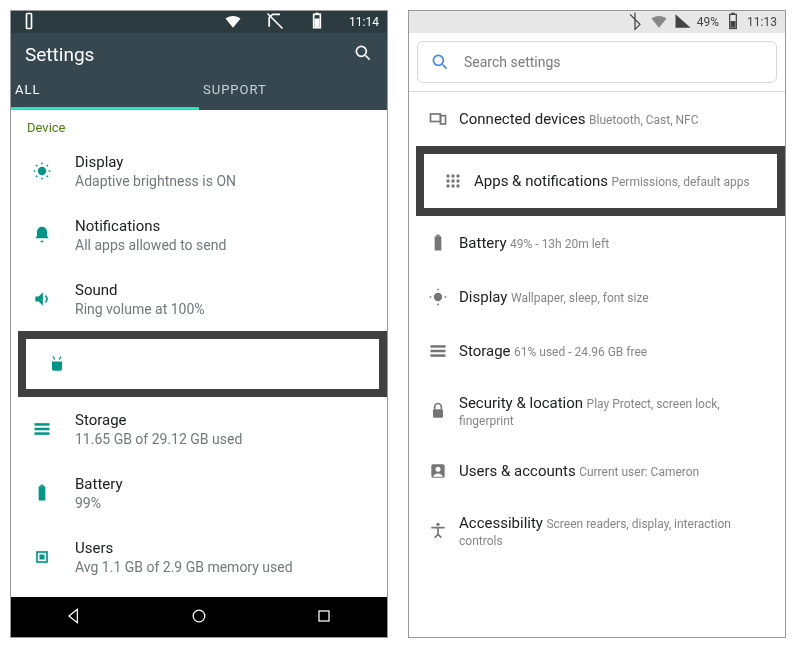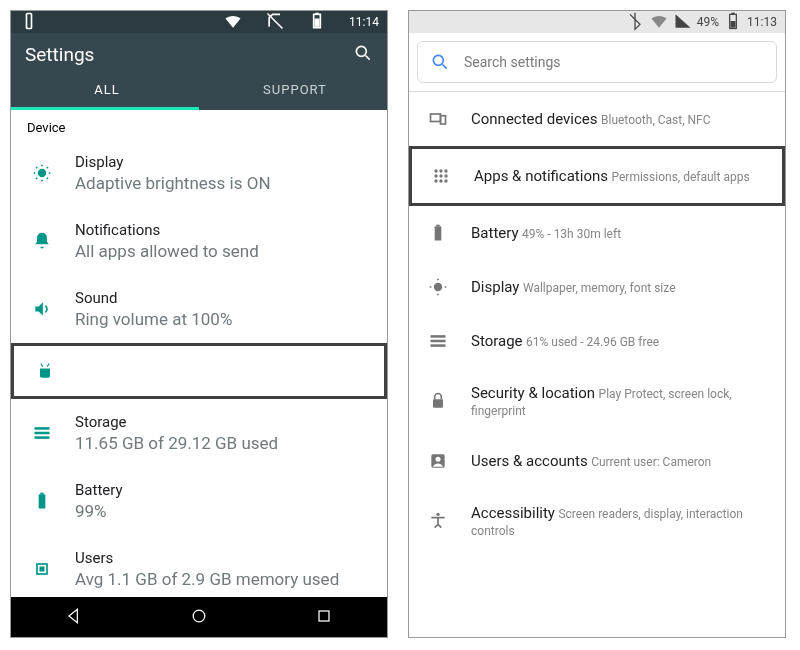--- a/index.html
+++ b/index.html
@@ -44,30 +44,30 @@
   .header-row {
     display:flex;
     align-items:center;
     justify-content:space-between;
     padding: 10px 14px 4px 14px;
   }
   .header-title { font-size: 19px; font-weight: 400; }
   .tabs { display:flex; }
   .tab {
     flex: 1;
-    text-align: center;
+    text-align: left;
     padding: 12px 0 10px 4px;
     font-size: 13px;
     letter-spacing: 1px;
     color: #c9d3d6;
     border-bottom: 3px solid transparent;
   }
   .tab.active { color: #fff; border-bottom-color: #1de9b6; }
   .section-label {
-    color: #000000;
+    color: #4d7c0f;
     font-size: 13px;
     padding: 10px 16px 4px 16px;
   }
   .settings-item {
     display:flex;
     align-items:center;
     gap: 22px;
     padding: 14px 16px 14px 20px;
     position: relative;
   }
@@ -75,23 +75,24 @@
     width: 22px;
     height: 22px;
     color: #009688;
     flex-shrink:0;
     display:flex;
     align-items:center;
     justify-content:center;
   }
   .settings-item .texts { display:flex; flex-direction:column; }
   .item-title { color:#202124; font-size: 15px; }
-  .item-sub { color:#70797c; font-size: 17px; margin-top:2px; }
+  .item-sub { color:#70797c; font-size: 14px; margin-top:2px; }
   .highlight {
-    border: 3px solid #404040;
+    border: 8px solid #404040;
+    margin-left: 7px;
   }
   .navbar {
     margin-top:auto;
     height: 40px;
     background: #000;
     color:#fff;
     display:flex;
     align-items:center;
     justify-content:space-around;
   }
@@ -115,21 +116,21 @@
     align-items:center;
     gap:14px;
     padding: 10px 12px;
     color:#7b7b7b;
     background:#fff;
   }
   .searchbar svg { color:#4285f4; }
   .item2 {
     display:flex;
     align-items:center;
-    gap:22px;
+    gap:10px;
     padding:16px 16px 16px 18px;
     position: relative;
   }
   .item2 .icon { width:22px; height:22px; color:#757575; flex-shrink:0; display:flex; align-items:center; justify-content:center;}
   .item2 .item-title { font-size:15px; color:#202124; }
   .item2 .item-sub { font-size:12px; color:#868686; }
   svg { width: 20px; height: 20px; fill: currentColor; }
   .cut { overflow:hidden; }
 </style>
 </head>
@@ -348,34 +349,34 @@
 
   <div class="item2">
     <span class="icon">
         <svg viewBox="0 0 24 24">
           <rect x="8" y="4" width="8" height="17" rx="1"></rect>
           <rect x="10" y="2" width="4" height="2"></rect>
         </svg>
       </span>
     <div class="texts">
       <span class="item-title">Battery</span>
-      <span class="item-sub">49% - 13h 30m left</span>
+      <span class="item-sub">49% - 13h 20m left</span>
     </div>
   </div>
 
   <div class="item2">
     <span class="icon">
         <svg viewBox="0 0 24 24">
           <circle cx="12" cy="12" r="5"></circle>
           <path d="M12 2v2M12 20v2M2 12h2M20 12h2" stroke="#757575" stroke-width="2"></path>
         </svg>
       </span>
     <div class="texts">
       <span class="item-title">Display</span>
-      <span class="item-sub">Wallpaper, memory, font size</span>
+      <span class="item-sub">Wallpaper, sleep, font size</span>
     </div>
   </div>
 
 
   <div class="item2">
     <span class="icon">
         <svg viewBox="0 0 24 24">
           <rect x="3" y="5" width="18" height="3"></rect>
           <rect x="3" y="10.5" width="18" height="3"></rect>
           <rect x="3" y="16" width="18" height="3"></rect>

